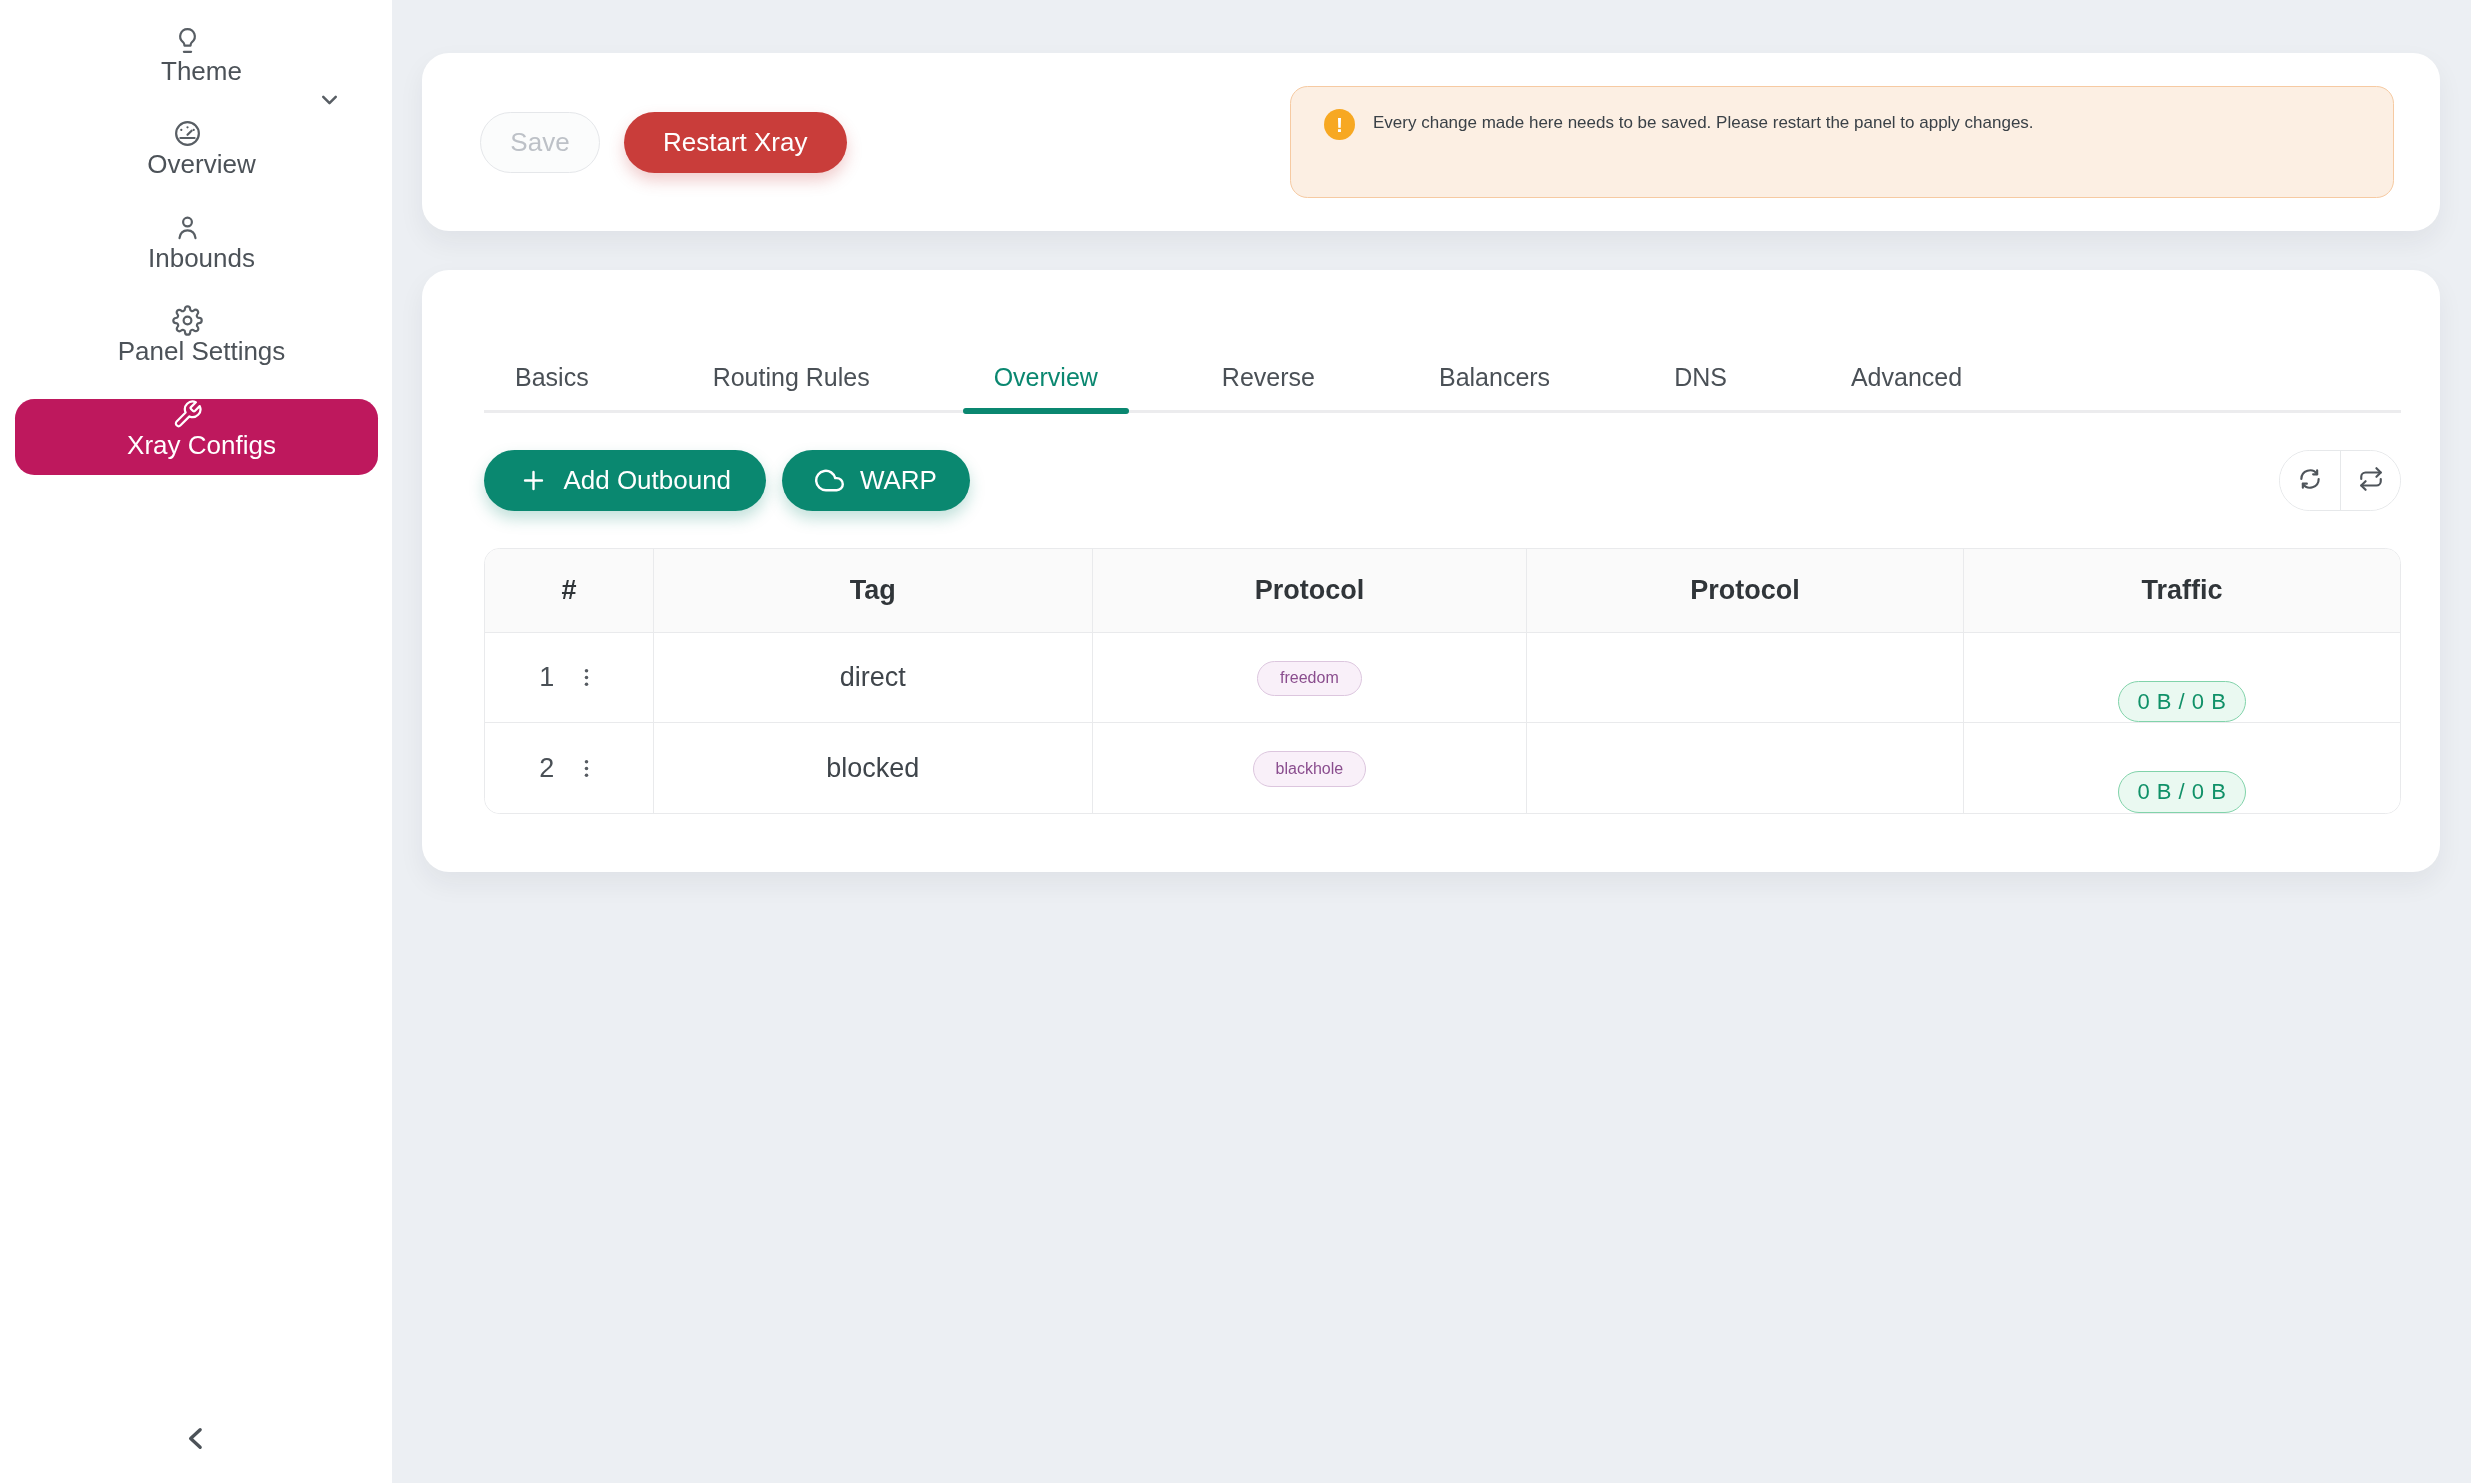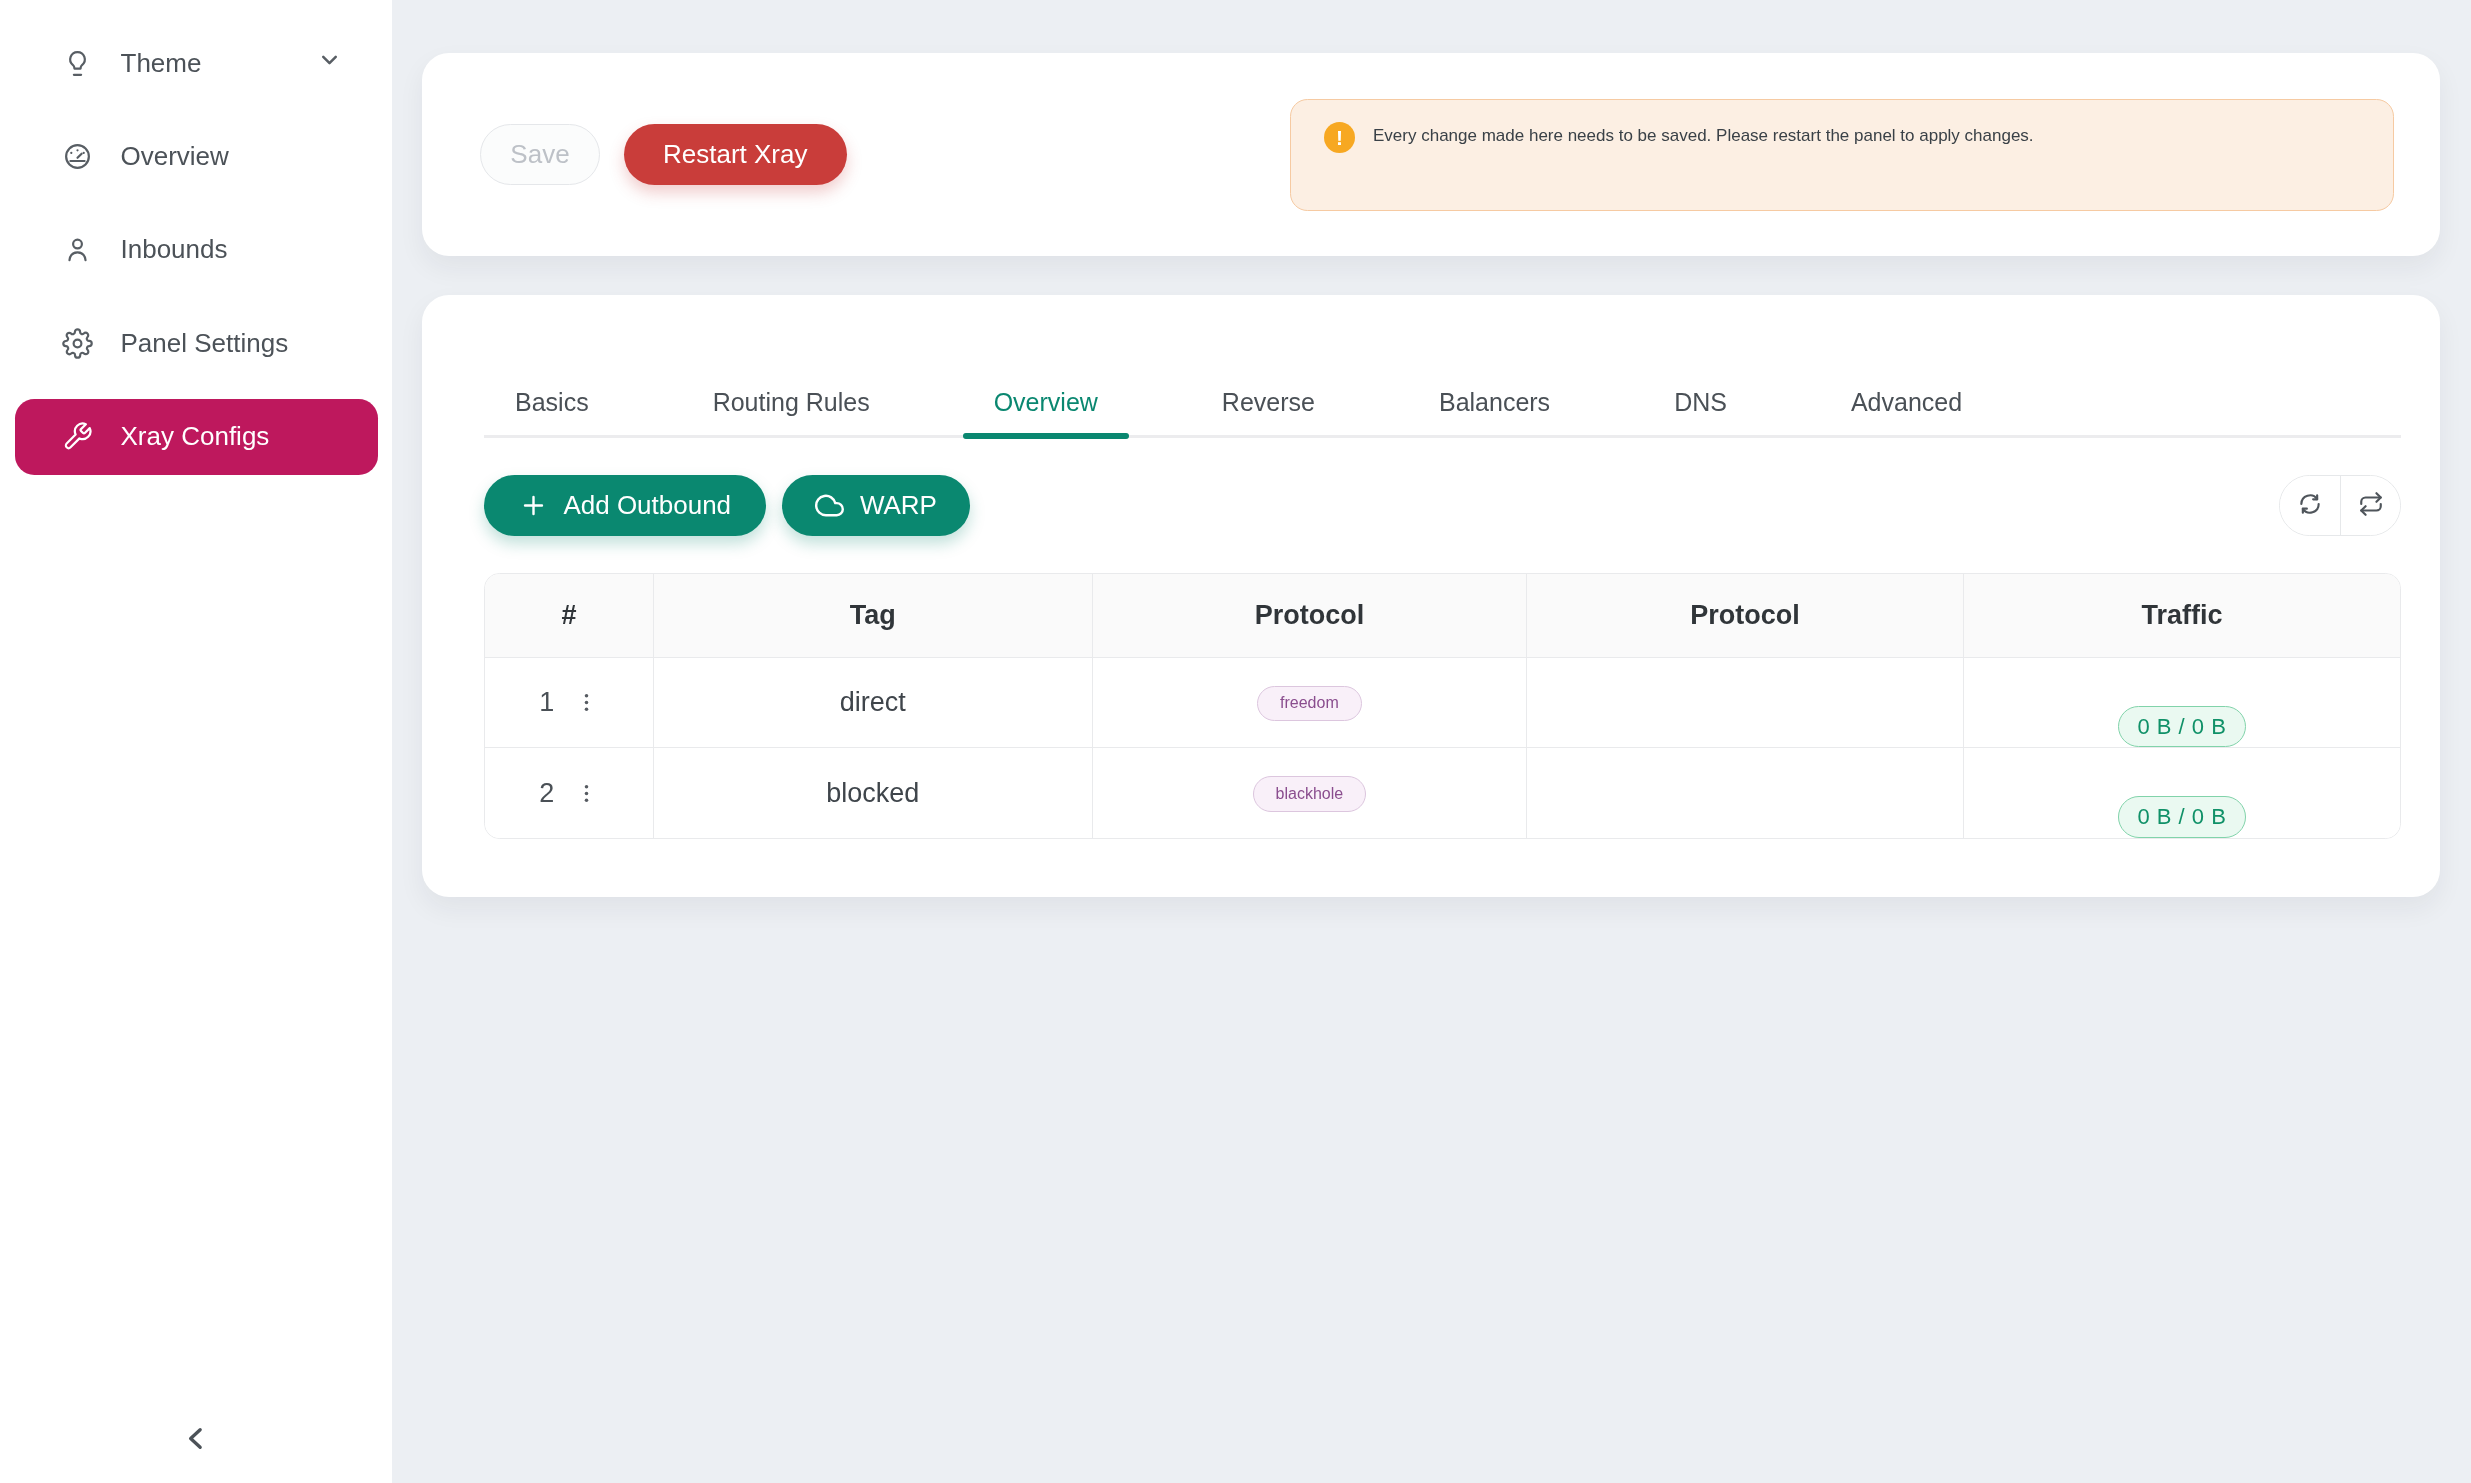--- a/index.html
+++ b/index.html
@@ -12,21 +12,21 @@
   .app { display: flex; width: 2472px; height: 1483px; }
 
   
   .sidebar {
     width: 392px; height: 100%; background: #ffffff;
     position: relative; flex-shrink: 0; padding-top: 25px;
   }
   .menu-item {
     height: 76px; margin: 0 14.5px 17.4px 14.5px; border-radius: 19.3px;
     display: flex; align-items: center; padding: 0 36px 0 47px;
-    color: #4c5258; font-size: 26px; cursor: pointer;
+    color: #4c5258; font-size: 26px; cursor: pointer; flex-direction: column;
   }
   .menu-item .mi-icon { width: 31px; height: 31px; margin-right: 28px; flex-shrink: 0; display: flex; align-items: center; justify-content: center; }
   .menu-item svg { width: 31px; height: 31px; stroke: #585e64; fill: none; stroke-width: 1.7; stroke-linecap: round; stroke-linejoin: round; }
   .menu-item.active { background: #be185d; color: #ffffff; }
   .menu-item.active svg { stroke: #ffffff; }
   .menu-item .chev { margin-left: auto; }
   .menu-item .chev svg { width: 25px; height: 25px; stroke-width: 2.4; }
   .collapse-btn {
     position: absolute; bottom: 23px; left: 0; width: 100%;
     display: flex; justify-content: center; cursor: pointer;
@@ -35,21 +35,21 @@
 
   
   .main { flex: 1; padding: 53px 32px 0 30px; }
   .card {
     background: #ffffff; border-radius: 27px;
     box-shadow: 0 11.6px 27px rgba(30, 41, 59, 0.06);
   }
 
   
   .toolbar-card {
-    height: 203px; display: flex; align-items: center;
+    height: 178px; display: flex; align-items: center;
     padding: 0 46px 0 58px;
   }
   .btn {
     border: none; outline: none; cursor: pointer;
     height: 61px; border-radius: 31px; font-size: 26px;
     font-family: "Liberation Sans", sans-serif;
     display: inline-flex; align-items: center; justify-content: center;
   }
   .btn-save {
     width: 120px; background: #fbfcfc; border: 1.9px solid #e5e7ea;

